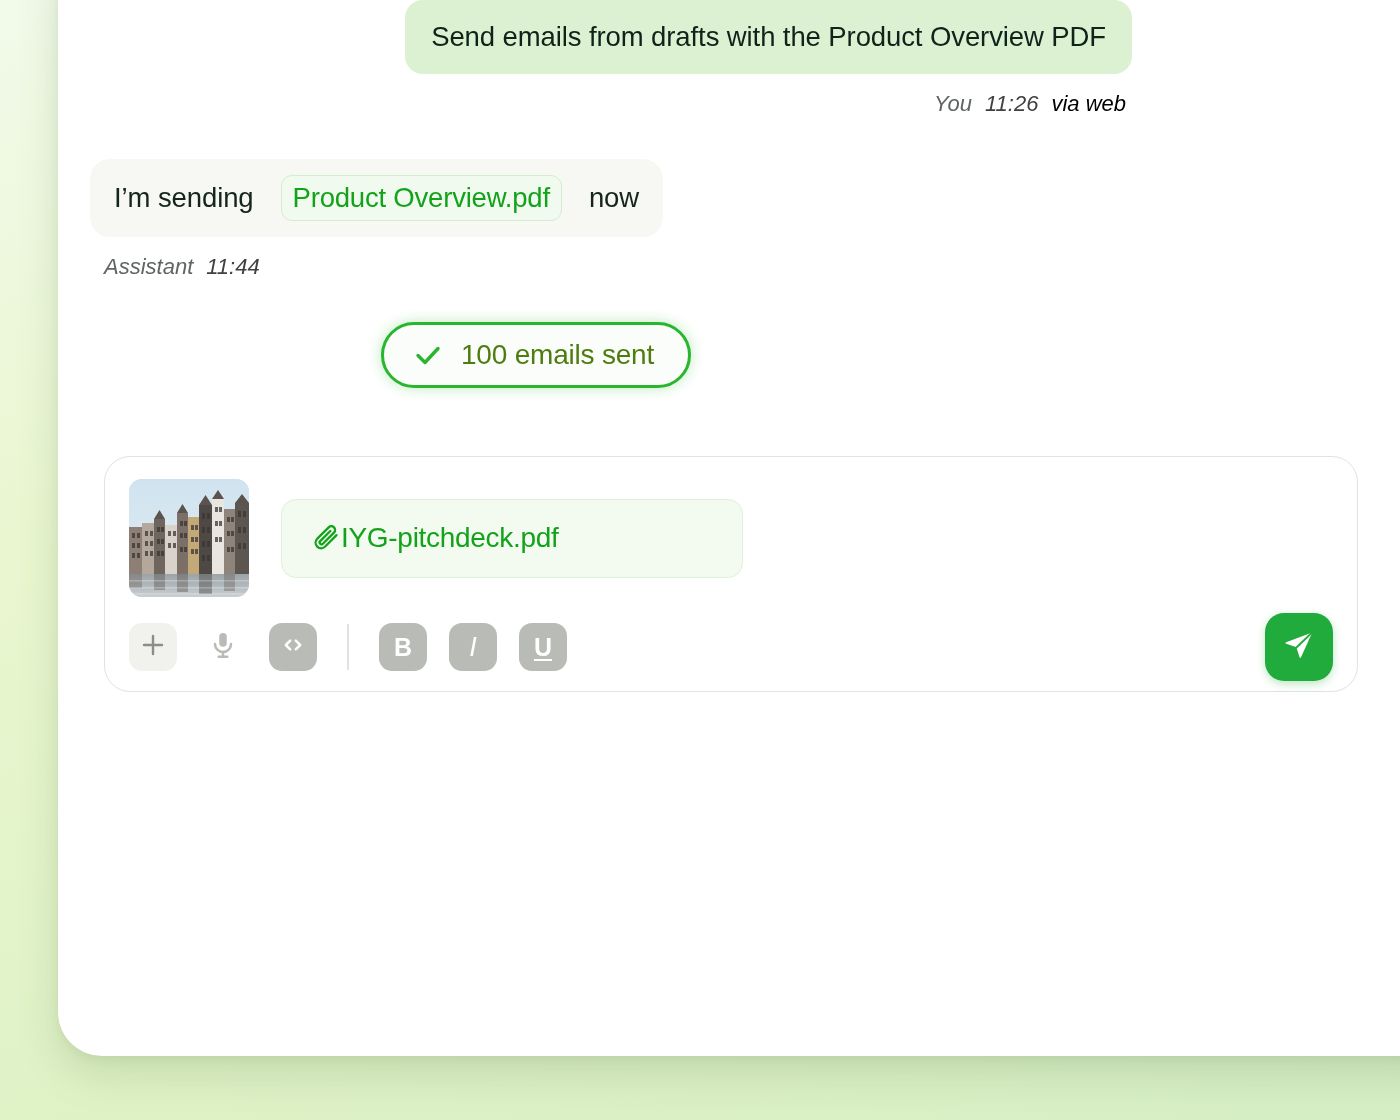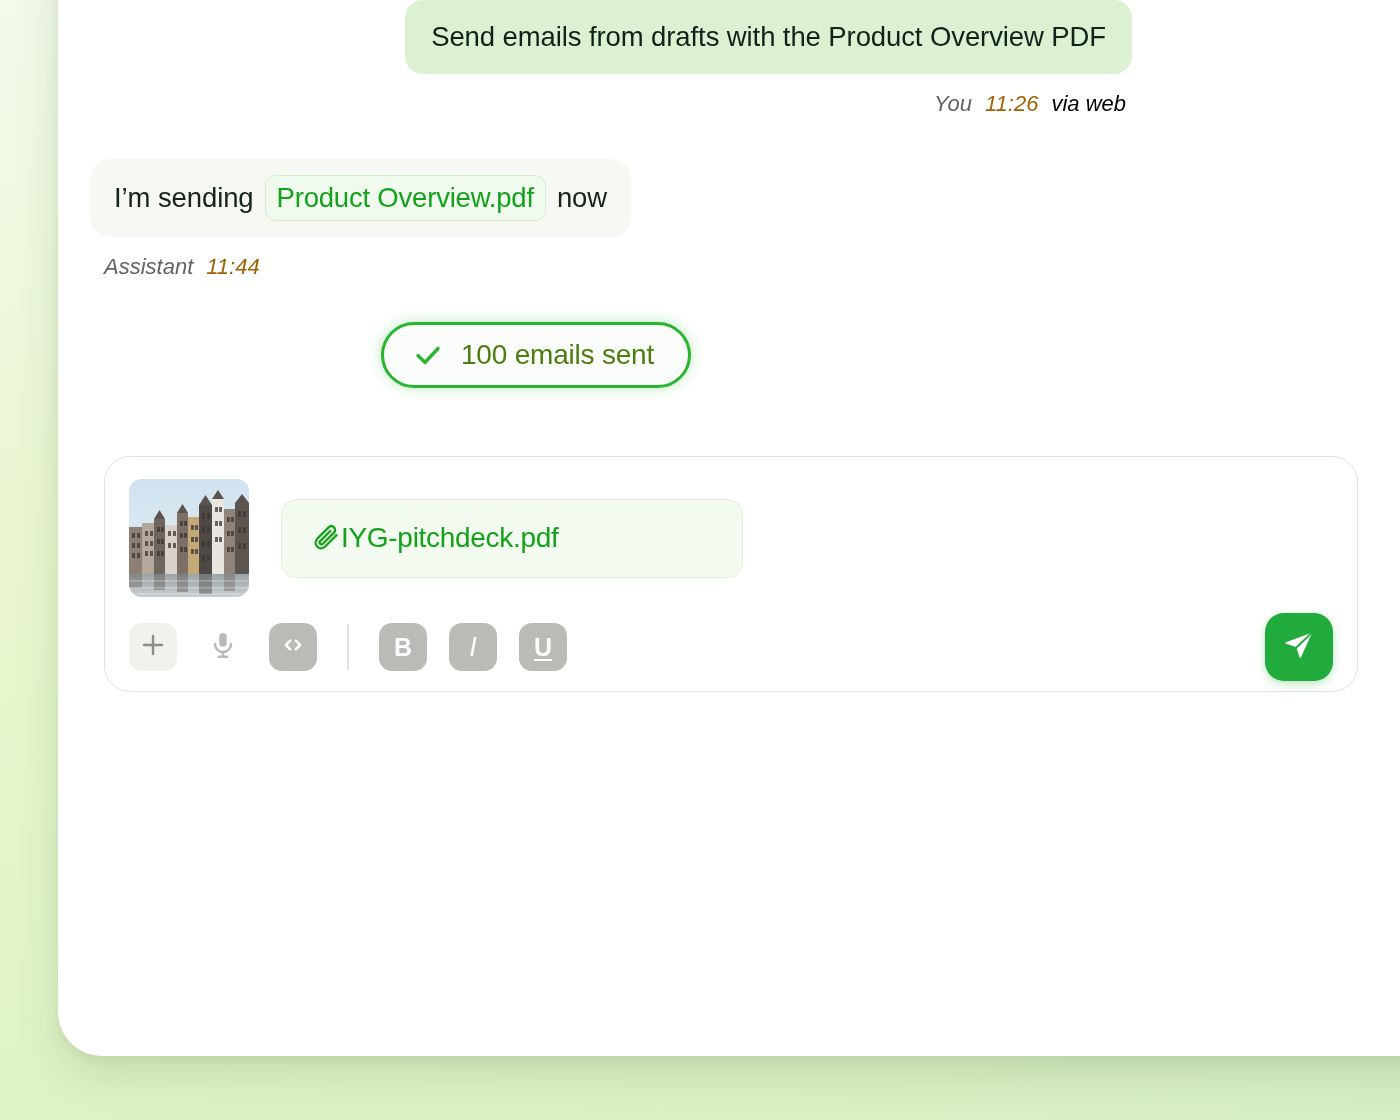--- a/index.html
+++ b/index.html
@@ -59,33 +59,33 @@
     justify-content: flex-end;
     align-items: baseline;
     gap: 13px;
     margin-top: 17px;
     padding-right: 6px;
     font-size: 22px;
     font-style: italic;
   }
   .meta-row.left-align { justify-content: flex-start; padding-left: 14px; padding-right: 0; }
   .meta-author { color: #5f6563; }
-  .meta-time   { color: #a16207; }
+  .meta-time   { color: #404040; }
   .meta-via    { color: #000000; }
 
   
   .assistant-wrap { margin-top: 42px; }
 
   .bubble-assistant {
     background: #f7f7f3;
     border-radius: 20px;
     padding: 16px 24px;
     display: inline-flex;
     align-items: center;
-    gap: 0;
+    gap: 16px;
     font-size: 27.5px;
     color: #14251c;
     letter-spacing: -0.1px;
   }
 
   .file-chip-inline {
     display: inline-flex;
     align-items: center;
     background: #f1faee;
     border: 1.5px solid #d6ecd0;

